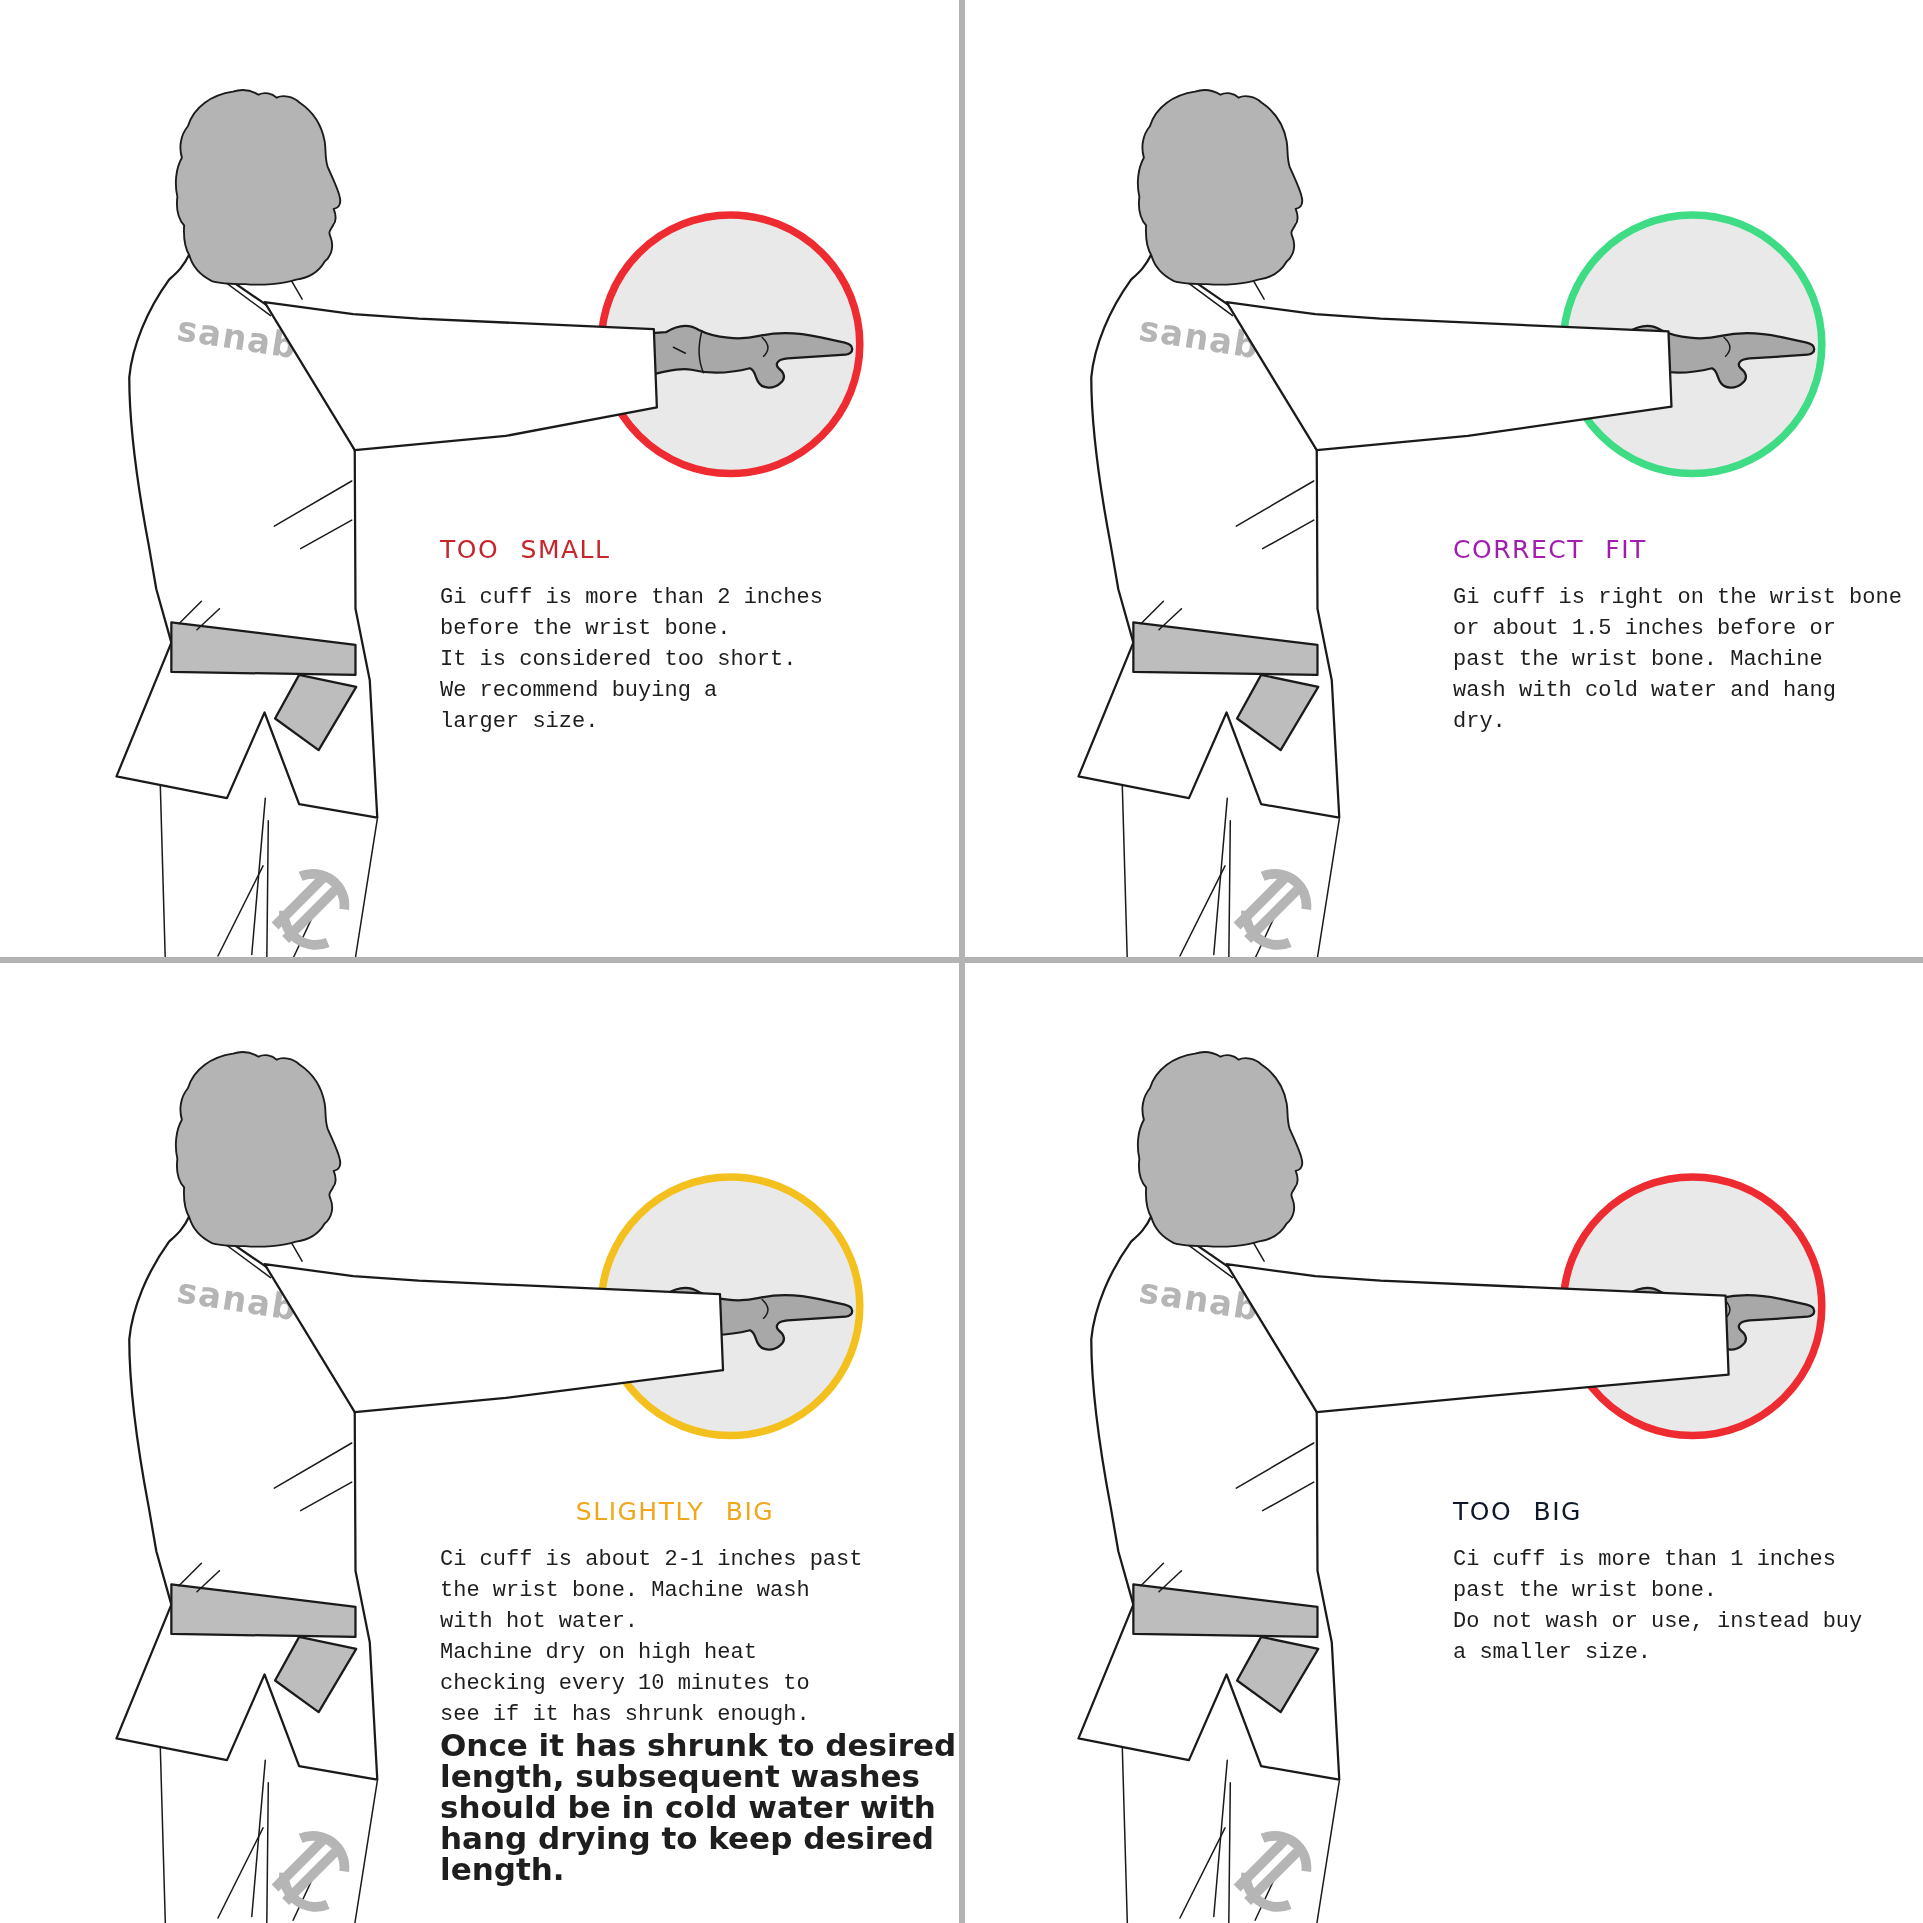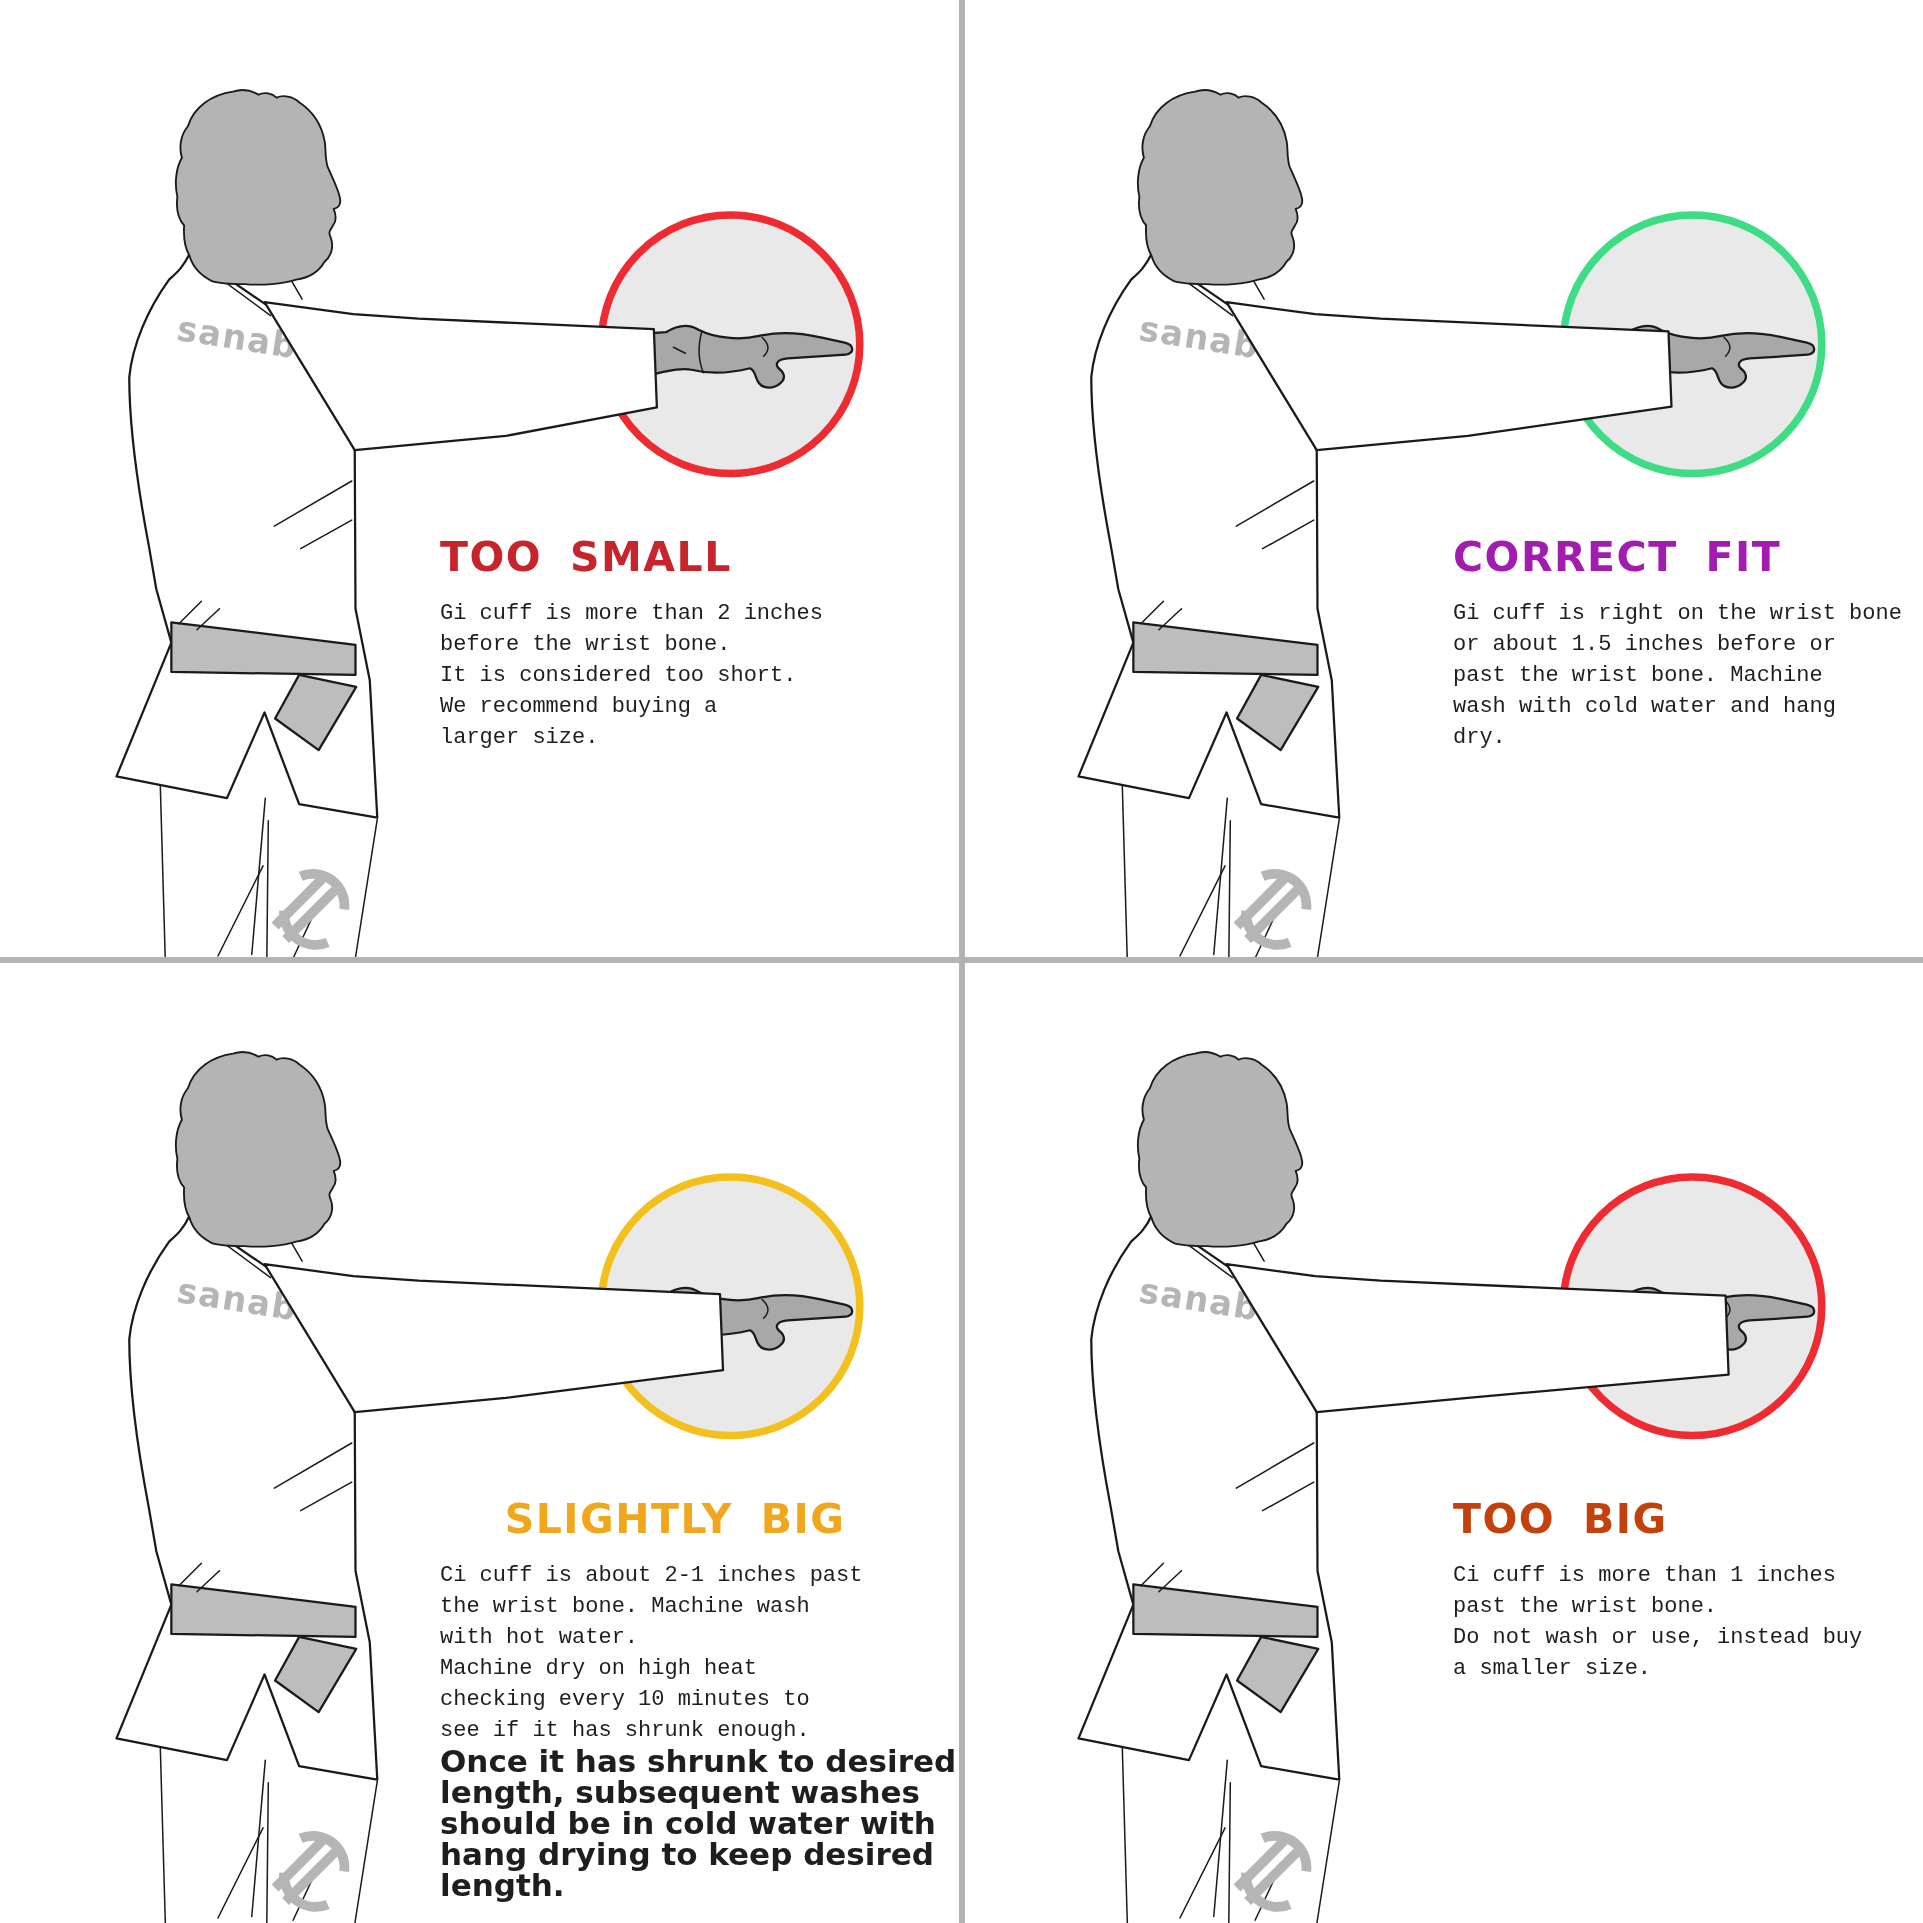--- a/index.html
+++ b/index.html
@@ -5,22 +5,22 @@
   html,body{margin:0;padding:0;background:#ffffff;}
   .board{position:relative;width:1924px;height:1924px;background:#ffffff;overflow:hidden;
          font-family:"Liberation Sans",sans-serif;}
   .quad{position:absolute;width:962px;height:962px;overflow:hidden;}
   #q0{left:0;top:0} #q1{left:962px;top:0} #q2{left:0;top:962px} #q3{left:962px;top:962px}
   .fig{position:absolute;left:0;top:0;width:962px;height:962px;}
 
   .cap{position:absolute;top:537px;width:470px;}
   .cap-l{left:440px}
   .cap-r{left:491px}
-  .cap h2{margin:0 0 19.5px 0;font-family:"DejaVu Sans",sans-serif;font-weight:700;
-          font-size:41px;line-height:1;letter-spacing:1.5px;word-spacing:12px;}
+  .cap h2{margin:0 0 19.5px 0;font-family:"DejaVu Sans",sans-serif;font-weight:400;
+          font-size:25px;line-height:1;letter-spacing:1.5px;word-spacing:12px;}
   .cap p{margin:0;font-size:22px;line-height:31px;color:#1e1e1e;white-space:pre;
          font-family:Liberation Mono, monospace;}
   .cap p.bold{font-weight:700;font-family:"DejaVu Sans",sans-serif;font-size:31px;}
   .cap p:empty{display:none}
 
   
   .outline{fill:#ffffff;stroke:#1a1a1a;stroke-width:3;stroke-linejoin:round;}
   .noline{fill:#ffffff;stroke:none;}
   .headfill{fill:#b4b4b4;stroke:#1b1b1b;stroke-width:2.5;stroke-linejoin:round;}
   .belt{fill:#bdbdbd;stroke:#1a1a1a;stroke-width:3;stroke-linejoin:round;}
@@ -162,21 +162,21 @@
   </section>
 
   <section class="quad" id="q3">
     <svg class="fig" viewBox="0 0 1280 1280">
       <use href="#gi-figure"></use>
       <circle class="fitcircle" cx="972" cy="458" r="172" stroke="#ed2b30"></circle>
       <use href="#gi-hand"></use>
       <polygon class="sleeve" points="352,402 470,418 557,424 1016,444 1020,549 673,580 472,599"></polygon>
     </svg>
     <div class="cap cap-r">
-      <h2 style="color: #c2410c;">TOO BIG</h2>
+      <h2 style="color: #0f172a;">TOO BIG</h2>
       <p>Ci cuff is more than 1 inches
 past the wrist bone.
 Do not wash or use, instead buy
 a smaller size.</p>
 
     </div>
   </section>
 
   <div class="divider divider-v" style="background: rgb(179, 179, 179);"></div>
   <div class="divider divider-h" style="background: rgb(179, 179, 179);"></div>

